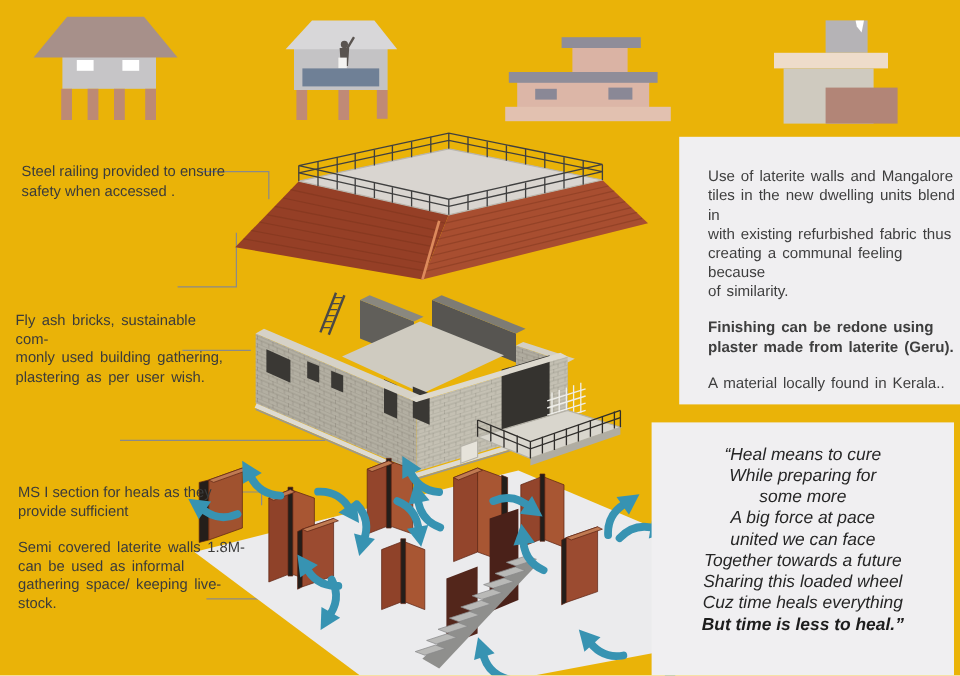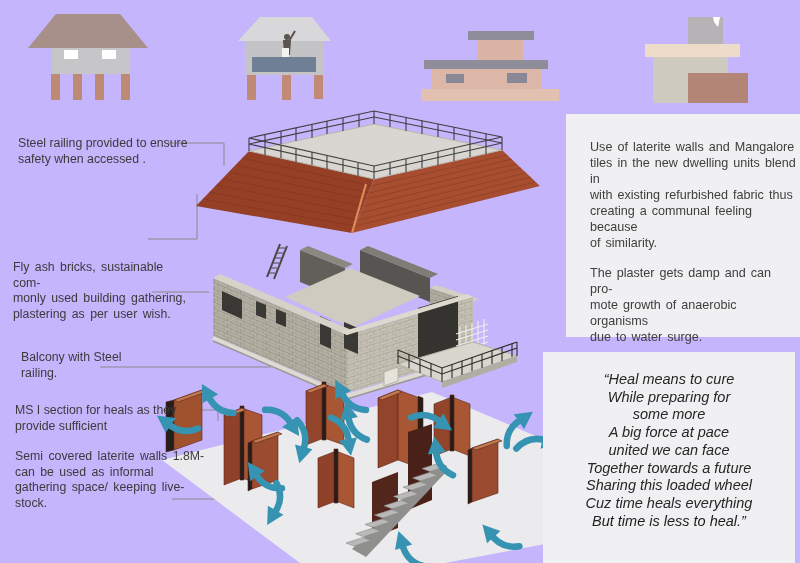--- a/index.html
+++ b/index.html
@@ -1,25 +1,25 @@
 <!DOCTYPE html>
 <html><head>
 <meta charset="utf-8">
 <style>
   html,body{margin:0;padding:0;background:#ffffff;}
-  .canvas{position:relative;width:800px;height:563px;background:#c4b5fd;overflow:hidden;
+  .canvas{position:relative;width:800px;height:563px;background:#eab308;overflow:hidden;
           font-family:"Liberation Sans",sans-serif;}
   svg{position:absolute;left:0;top:0;}
   .ann{position:absolute;font-size:12.3px;line-height:15.6px;color:#3b3b3b;white-space:pre-line;}
   .ann.just{word-spacing:2px;}
   .panel{position:absolute;background:#f0eff1;}
   .rp{font-size:12.6px;line-height:16px;color:#3e3e3e;white-space:pre-line;word-spacing:1.5px;margin:0 0 14px 0;}
   .rp.bold{font-weight:bold;}
   .quote{font-style:italic;font-size:14.5px;line-height:17.7px;text-align:center;color:#262626;white-space:pre-line;}
-  .quote-last{font-style:italic;font-weight:normal;font-size:14.5px;line-height:17.7px;text-align:center;color:#1d1d1d;}
+  .quote-last{font-style:italic;font-weight:bold;font-size:14.5px;line-height:17.7px;text-align:center;color:#1d1d1d;}
   .arrowc{color:#3793b2;}
 </style>
 </head>
 <body>
 
 <div class="canvas">
 
 <svg width="800" height="563" viewBox="0 0 800 563">
   <defs>
     <pattern id="pbL" width="13" height="6.5" patternUnits="userSpaceOnUse" patternTransform="skewY(23)">
@@ -280,38 +280,33 @@
       <use href="#swoosh" transform="translate(336,392) rotate(-28)"></use>
     </g>
   </g>
 </svg>
 
 <div class="ann" style="left:18px;top:136px;width:200px;">Steel railing provided to ensure
 safety when accessed .</div>
 <div class="ann just" style="left:13px;top:260px;width:180px;">Fly ash bricks, sustainable com-
 monly used building gathering,
 plastering as per user wish.</div>
-<div class="ann" style="left:21px;top:350px;width:150px;">Balcony with Steel
-railing.</div>
 <div class="ann" style="left:15px;top:403px;width:190px;">MS I section for heals as they
 provide sufficient</div>
 <div class="ann just" style="left:15px;top:449px;width:195px;">Semi covered laterite walls 1.8M-
 can be used as informal
 gathering space/ keeping live-
 stock.</div>
 
 <div class="panel" style="left:566px;top:114px;width:253px;height:223px;padding:25px 22px 0 24px;box-sizing:border-box;">
   <p class="rp">Use of laterite walls and Mangalore
 tiles in the new dwelling units blend in
 with existing refurbished fabric thus
 creating a communal feeling because
 of similarity.</p>
-  <p class="rp">The plaster gets damp and can pro-
-mote growth of anaerobic organisms
-due to water surge.</p>
   <p class="rp bold">Finishing can be redone using
 plaster made from laterite (Geru).</p>
   <p class="rp">A material locally found in Kerala..</p>
 </div>
 
 <div class="panel" style="left:543px;top:352px;width:252px;height:211px;padding:19px 12px 16px 12px;box-sizing:border-box;">
   <div class="quote">“Heal means to cure
 While preparing for
 some more
 A big force at pace

